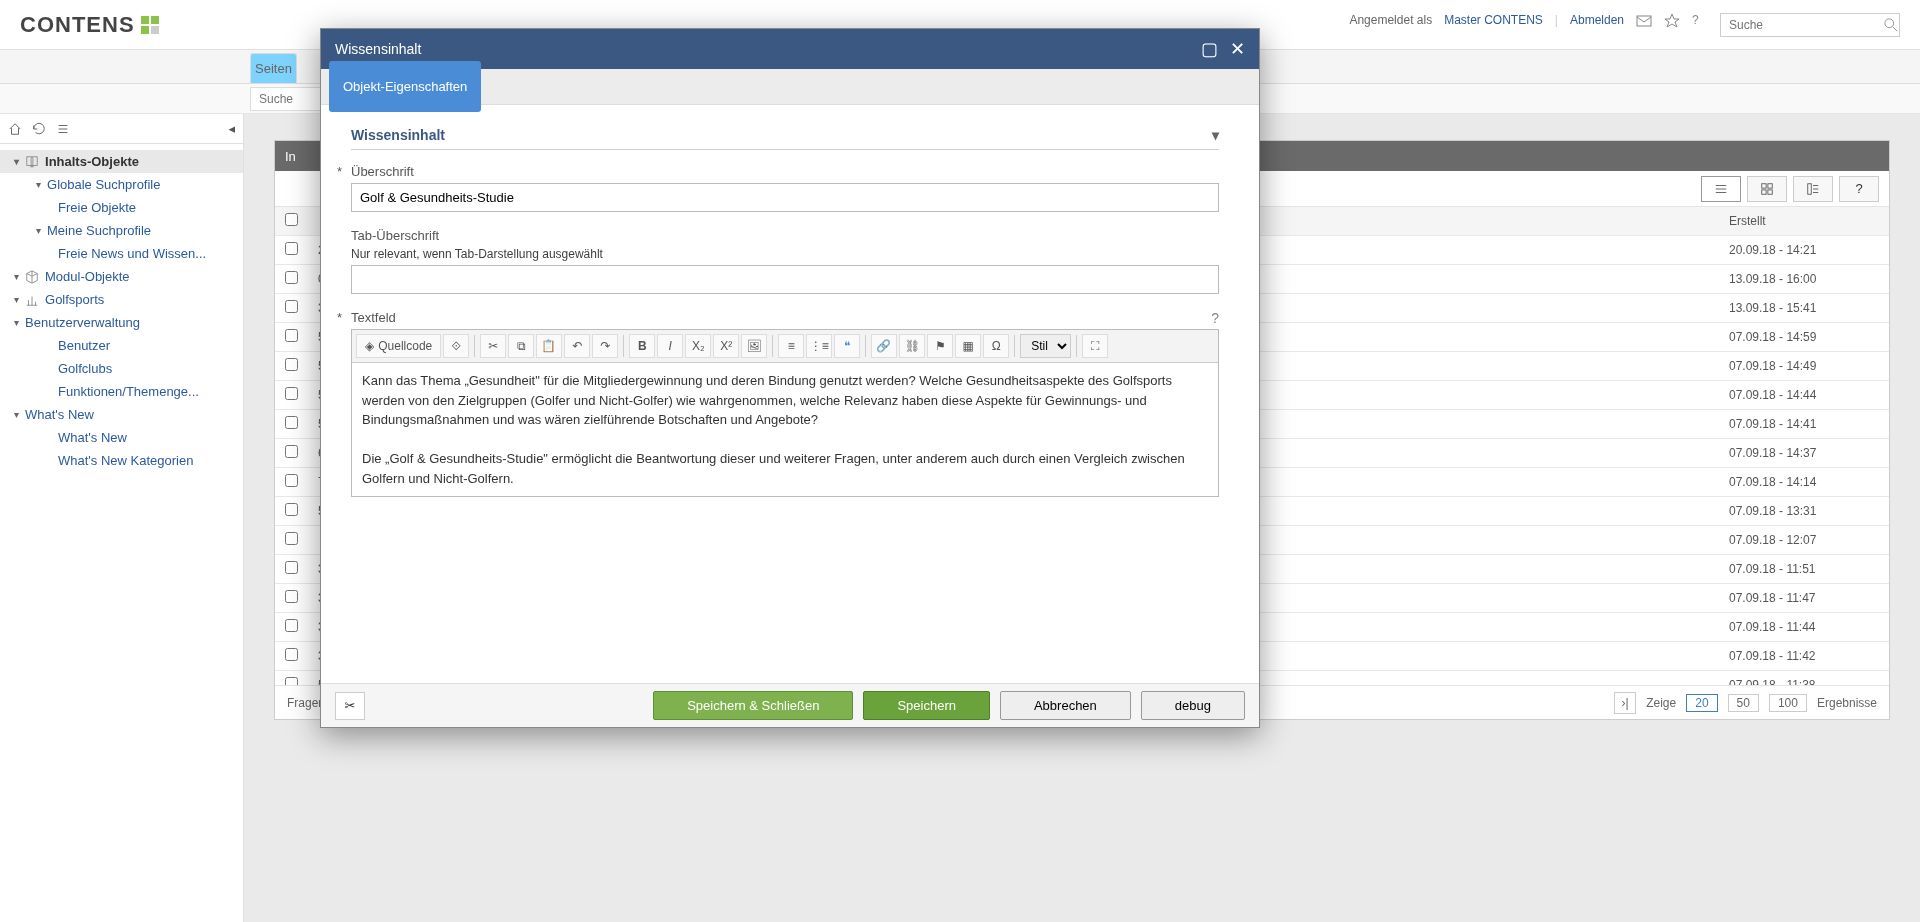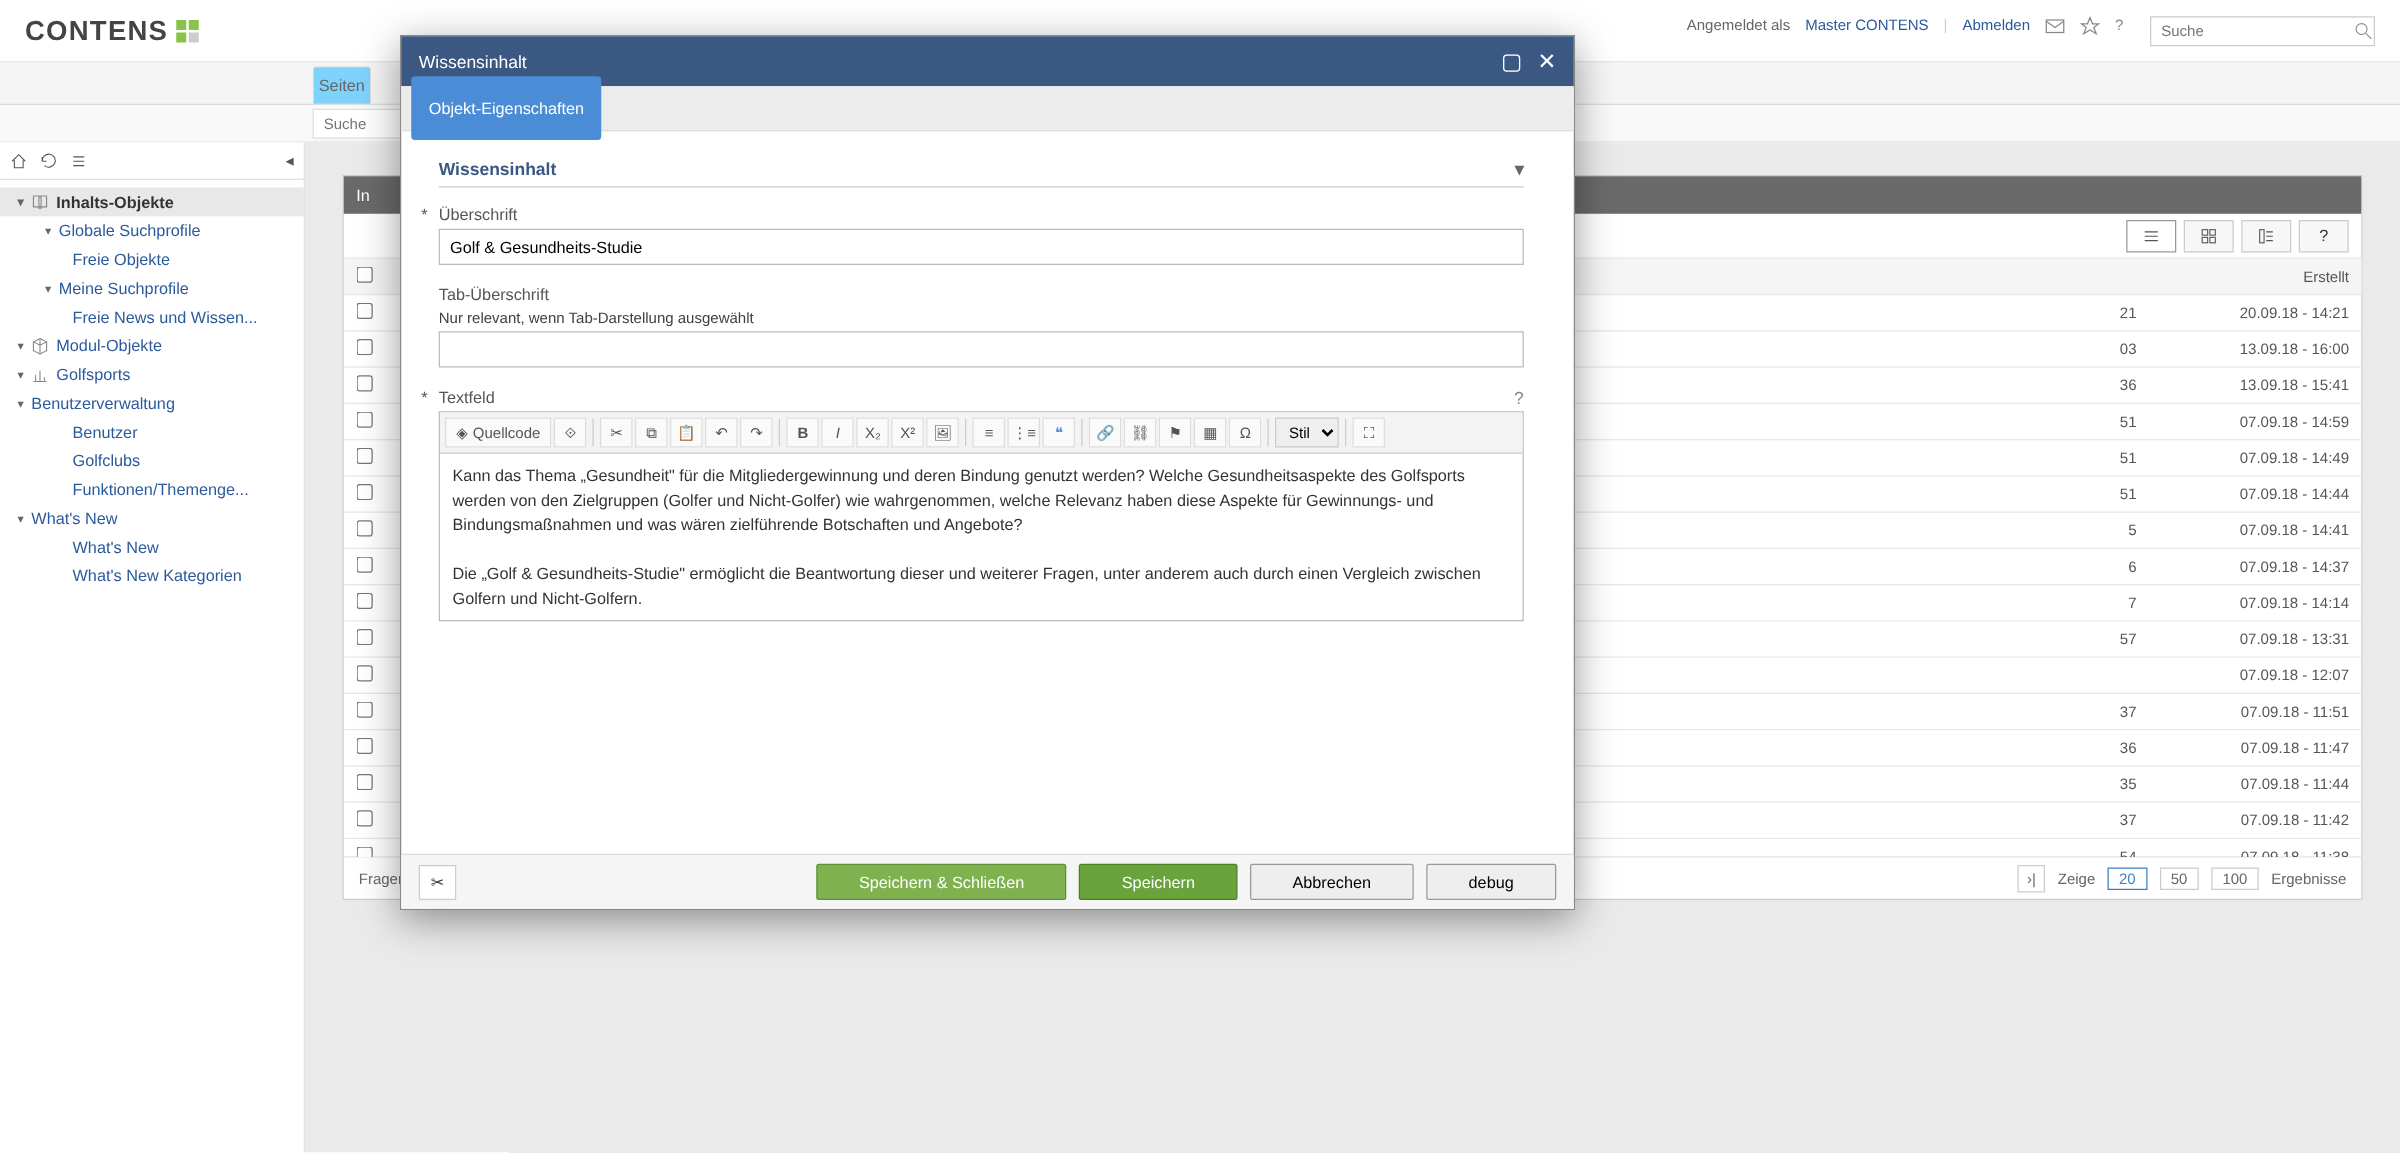--- a/index.html
+++ b/index.html
@@ -40,21 +40,21 @@
 .chev { font-size: 10px; color: #666; }
 
 .main { flex: 1; background: #eaeaea; padding: 26px 30px; position: relative; }
 .panel { background: #fff; border: 1px solid #ccc; height: 580px; display: flex; flex-direction: column; }
 .panel-header { height: 30px; background: #6a6a6a; color: #fff; display: flex; align-items: center; padding: 0 10px; font-size: 13px; }
 .panel-toolbar { height: 36px; border-bottom: 1px solid #e5e5e5; display: flex; align-items: center; justify-content: flex-end; padding: 0 10px; gap: 6px; }
 .view-btn { width: 40px; height: 26px; border: 1px solid #ccc; background: #f7f7f7; display: flex; align-items: center; justify-content: center; cursor: pointer; }
 .view-btn.active { background: #fff; border-color: #999; }
 .table-wrap { flex: 1; overflow: auto; }
 table { width: 100%; border-collapse: collapse; font-size: 12px; }
-th, td { border-bottom: 1px solid #e8e8e8; padding: 6px 10px; text-align: right; color: #555; }
+th, td { border-bottom: 1px solid #e8e8e8; padding: 6px 10px; text-align: left; color: #555; }
 th { background: #f5f5f5; position: sticky; top: 0; font-weight: normal; }
 td.checkbox-cell, th.checkbox-cell { width: 28px; text-align: center; }
 td.erstellt-cell, th.erstellt-cell { width: 170px; }
 .panel-footer { height: 34px; border-top: 1px solid #e5e5e5; display: flex; align-items: center; padding: 0 12px; gap: 10px; font-size: 12px; color: #666; }
 .panel-footer .spacer { flex: 1; }
 .pager-btn { width: 22px; height: 22px; border: 1px solid #ccc; background: #fff; display: flex; align-items: center; justify-content: center; cursor: pointer; }
 .pagesize { border: 1px solid #ccc; padding: 1px 8px; cursor: pointer; text-align: right; }
 .pagesize.active { border-color: #3b7fc4; color: #3b7fc4; }
 
 

